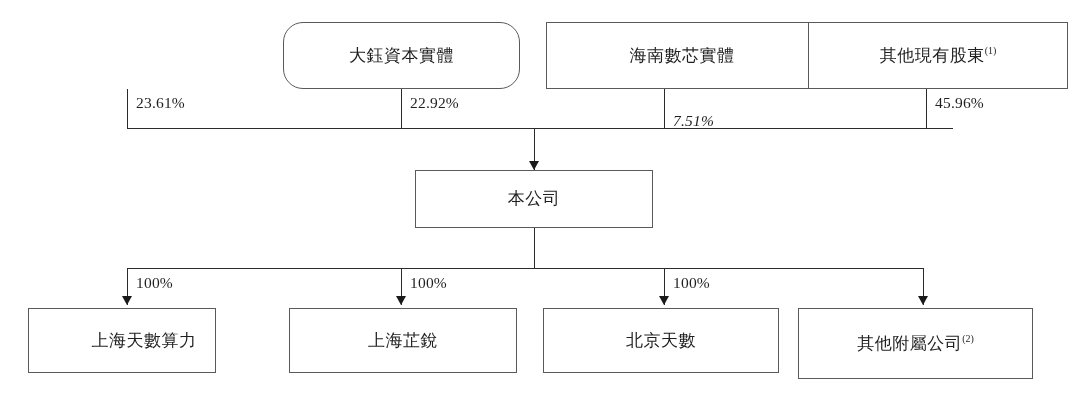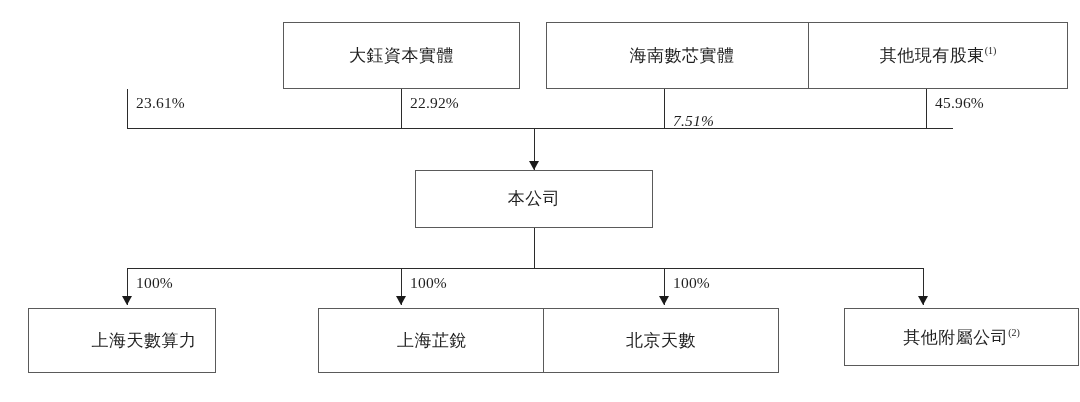--- a/index.html
+++ b/index.html
@@ -68,21 +68,21 @@
     white-space: nowrap;
     letter-spacing: 0.2px;
   }
 </style>
 </head>
 <body>
 
 <div id="chart-root">
     <div class="vline" style="left: 127px; top: 89px; height: 39px;"></div>
     <div class="pct-label" style="left: 136px; top: 94px;">23.61%</div>
-    <div class="node-box" style="left: 283px; top: 22px; width: 237px; height: 67px;">
+    <div class="node-box" style="left: 283px; top: 22px; width: 237px; height: 67px; border-radius: 20px;">
       <span class="node-label">大鈺資本實體</span>
     </div>
     <div class="vline" style="left: 401px; top: 89px; height: 39px;"></div>
     <div class="pct-label" style="left: 410px; top: 94px;">22.92%</div>
     <div class="node-box" style="left: 546px; top: 22px; width: 272px; height: 67px;">
       <span class="node-label">海南數芯實體</span>
     </div>
     <div class="vline" style="left: 664px; top: 89px; height: 39px;"></div>
     <div class="pct-label" style="left: 673px; top: 112px; font-style: italic;">7.51%</div>
     <div class="node-box" style="left: 808px; top: 22px; width: 260px; height: 67px;">
@@ -100,27 +100,27 @@
     <div class="hline" style="left: 127px; top: 268px; width: 796px;"></div>
     <div class="vline" style="left: 127px; top: 268px; height: 37px;"></div>
     <div class="arrow-head" style="left: 121.5px; top: 296px;"></div>
     <div class="pct-label" style="left: 136px; top: 274px;">100%</div>
     <div class="node-box" style="left: 28px; top: 308px; width: 188px; height: 65px; padding-left: 44px;">
       <span class="node-label">上海天數算力</span>
     </div>
     <div class="vline" style="left: 401px; top: 268px; height: 37px;"></div>
     <div class="arrow-head" style="left: 395.5px; top: 296px;"></div>
     <div class="pct-label" style="left: 410px; top: 274px;">100%</div>
-    <div class="node-box" style="left: 289px; top: 308px; width: 228px; height: 65px; margin-left: 29px;">
+    <div class="node-box" style="left: 289px; top: 308px; width: 228px; height: 65px;">
       <span class="node-label">上海芷銳</span>
     </div>
     <div class="vline" style="left: 664px; top: 268px; height: 37px;"></div>
     <div class="arrow-head" style="left: 658.5px; top: 296px;"></div>
     <div class="pct-label" style="left: 673px; top: 274px;">100%</div>
     <div class="node-box" style="left: 543px; top: 308px; width: 236px; height: 65px;">
       <span class="node-label">北京天數</span>
     </div>
     <div class="vline" style="left: 923px; top: 268px; height: 37px;"></div>
     <div class="arrow-head" style="left: 917.5px; top: 296px;"></div>
-    <div class="node-box" style="left: 844px; top: 308px; width: 235px; height: 58px;">
+    <div class="node-box" style="left: 798px; top: 308px; width: 235px; height: 71px;">
       <span class="node-label">其他附屬公司<span class="sup">(2)</span></span>
     </div>
   </div>
 
 </body></html>

